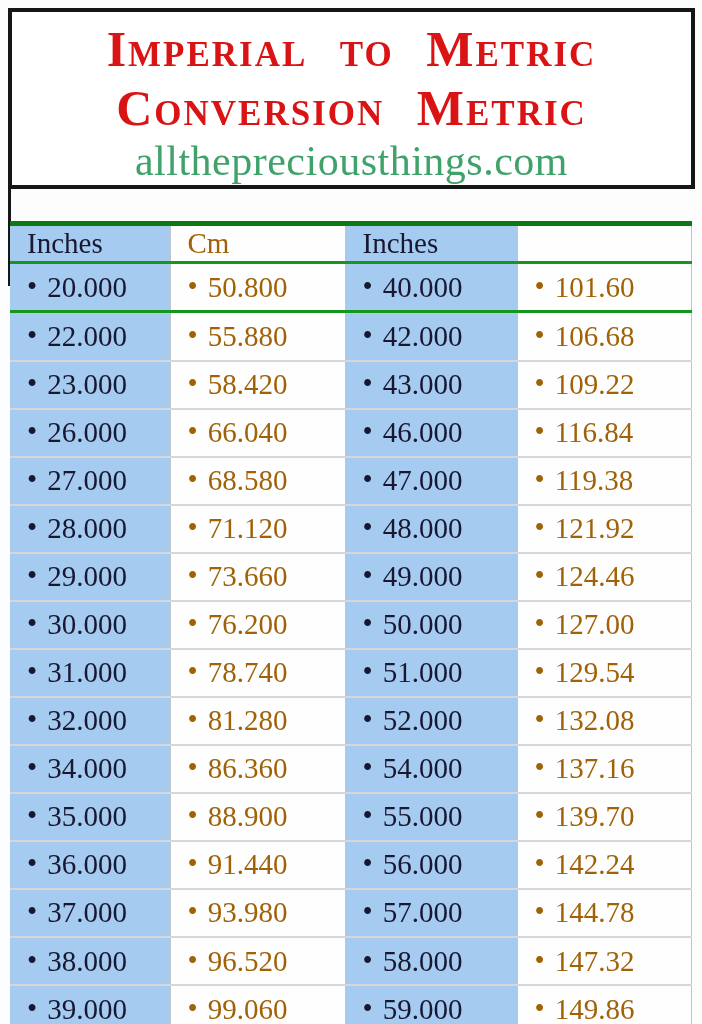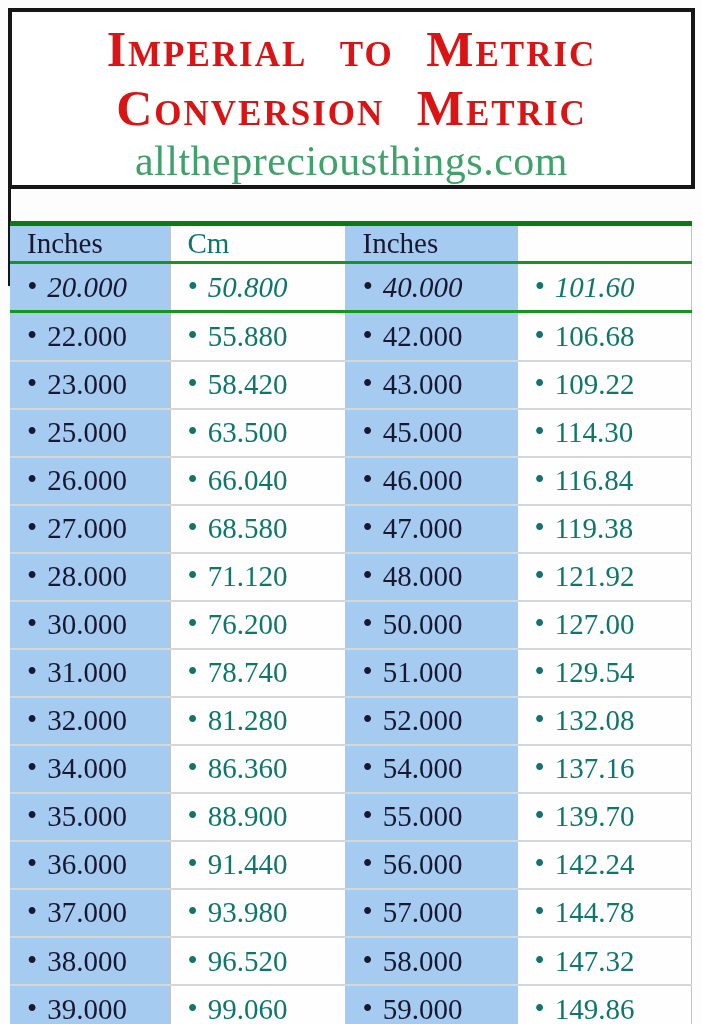--- a/index.html
+++ b/index.html
@@ -75,28 +75,28 @@
   .conv-table th, .conv-table td {
     text-align: left;
     vertical-align: middle;
     padding: 0 0 0 17px;
     white-space: nowrap;
     overflow: hidden;
     font-weight: normal;
   }
   .conv-table thead tr { height: 39px; border-bottom: 3px solid var(--line-green-bright); }
   .conv-table tbody tr { border-bottom: 2px solid var(--separator-gray); }
-  .conv-table tbody tr:first-child { border-bottom: 3px solid var(--line-green-bright); font-style: italic; }
+  .conv-table tbody tr:first-child { border-bottom: 3px solid var(--line-green-bright); }
   .conv-table tbody tr:last-child { border-bottom: none; }
   .blue-col { background: var(--column-blue); color: #181830; }
   .white-col {
     background: #fefefe;
     border-left: 1px solid var(--cell-border-gray);
     border-right: 1px solid var(--cell-border-gray);
-    color: #0f766e;
+    color: #a16207;
   }
   .bullet {
     display: inline-block;
     margin-right: 10px;
     transform: translateY(-1px);
   }
 </style>
 </head>
 <body>
 
@@ -138,44 +138,44 @@
           <td class="blue-col"><span class="bullet">•</span>42.000</td>
           <td class="white-col"><span class="bullet">•</span>106.68</td>
         </tr>
         <tr>
           <td class="blue-col"><span class="bullet">•</span>23.000</td>
           <td class="white-col"><span class="bullet">•</span>58.420</td>
           <td class="blue-col"><span class="bullet">•</span>43.000</td>
           <td class="white-col"><span class="bullet">•</span>109.22</td>
         </tr>
         <tr>
-          <td class="blue-col"><span class="bullet">•</span>25.000</td>
-          <td class="white-col"><span class="bullet">•</span>63.500</td>
-          <td class="blue-col"><span class="bullet">•</span>45.000</td>
-          <td class="white-col"><span class="bullet">•</span>114.30</td>
-        </tr>
-        <tr>
           <td class="blue-col"><span class="bullet">•</span>26.000</td>
           <td class="white-col"><span class="bullet">•</span>66.040</td>
           <td class="blue-col"><span class="bullet">•</span>46.000</td>
           <td class="white-col"><span class="bullet">•</span>116.84</td>
         </tr>
         <tr>
           <td class="blue-col"><span class="bullet">•</span>27.000</td>
           <td class="white-col"><span class="bullet">•</span>68.580</td>
           <td class="blue-col"><span class="bullet">•</span>47.000</td>
           <td class="white-col"><span class="bullet">•</span>119.38</td>
         </tr>
         <tr>
           <td class="blue-col"><span class="bullet">•</span>28.000</td>
           <td class="white-col"><span class="bullet">•</span>71.120</td>
           <td class="blue-col"><span class="bullet">•</span>48.000</td>
           <td class="white-col"><span class="bullet">•</span>121.92</td>
         </tr>
         <tr>
+          <td class="blue-col"><span class="bullet">•</span>29.000</td>
+          <td class="white-col"><span class="bullet">•</span>73.660</td>
+          <td class="blue-col"><span class="bullet">•</span>49.000</td>
+          <td class="white-col"><span class="bullet">•</span>124.46</td>
+        </tr>
+        <tr>
           <td class="blue-col"><span class="bullet">•</span>30.000</td>
           <td class="white-col"><span class="bullet">•</span>76.200</td>
           <td class="blue-col"><span class="bullet">•</span>50.000</td>
           <td class="white-col"><span class="bullet">•</span>127.00</td>
         </tr>
         <tr>
           <td class="blue-col"><span class="bullet">•</span>31.000</td>
           <td class="white-col"><span class="bullet">•</span>78.740</td>
           <td class="blue-col"><span class="bullet">•</span>51.000</td>
           <td class="white-col"><span class="bullet">•</span>129.54</td>

